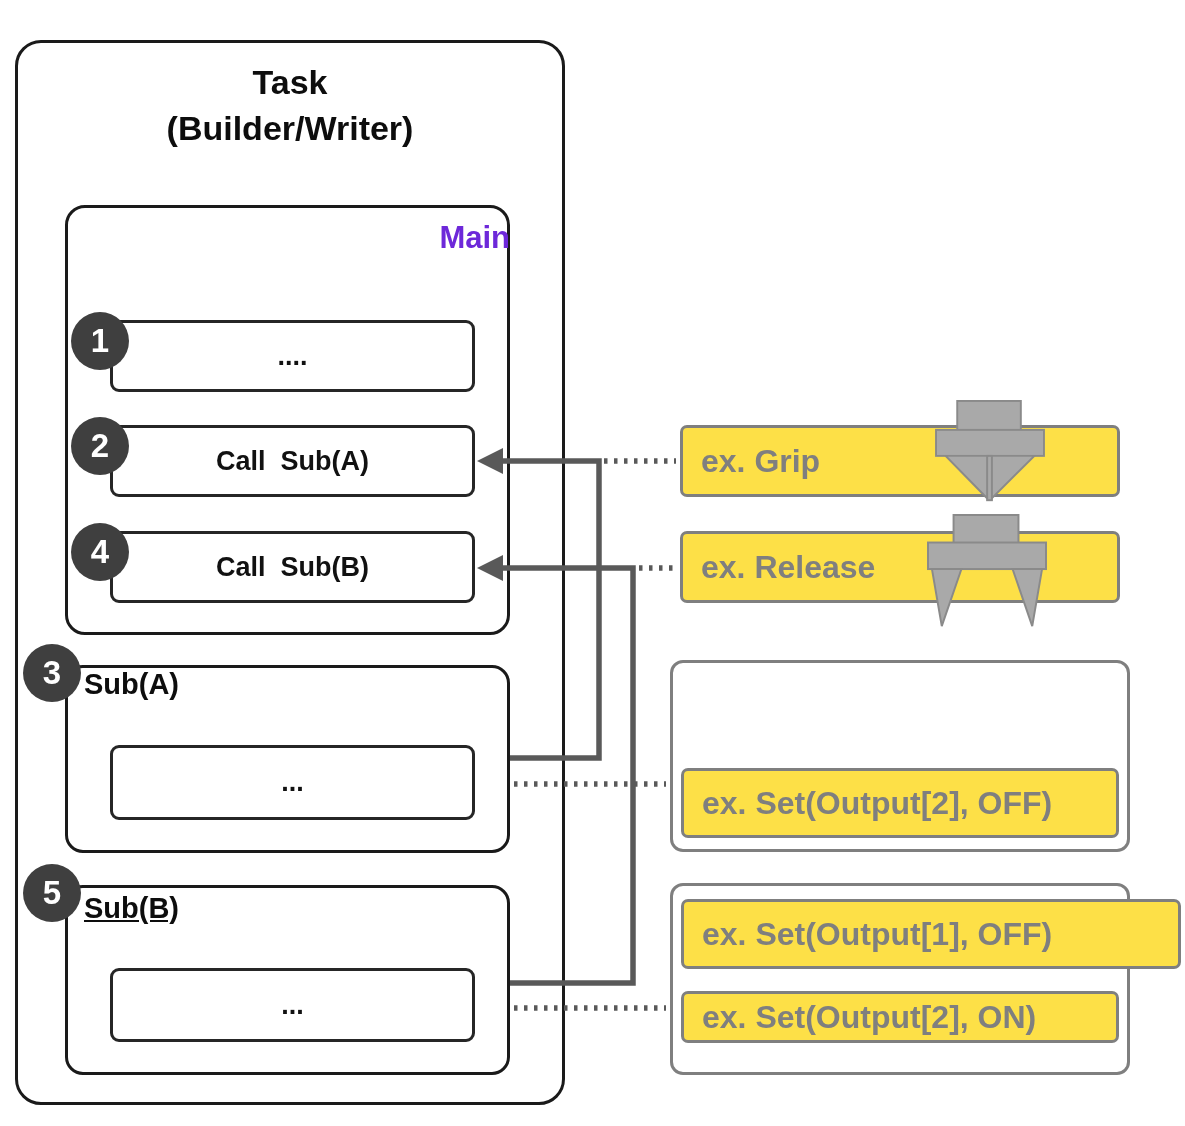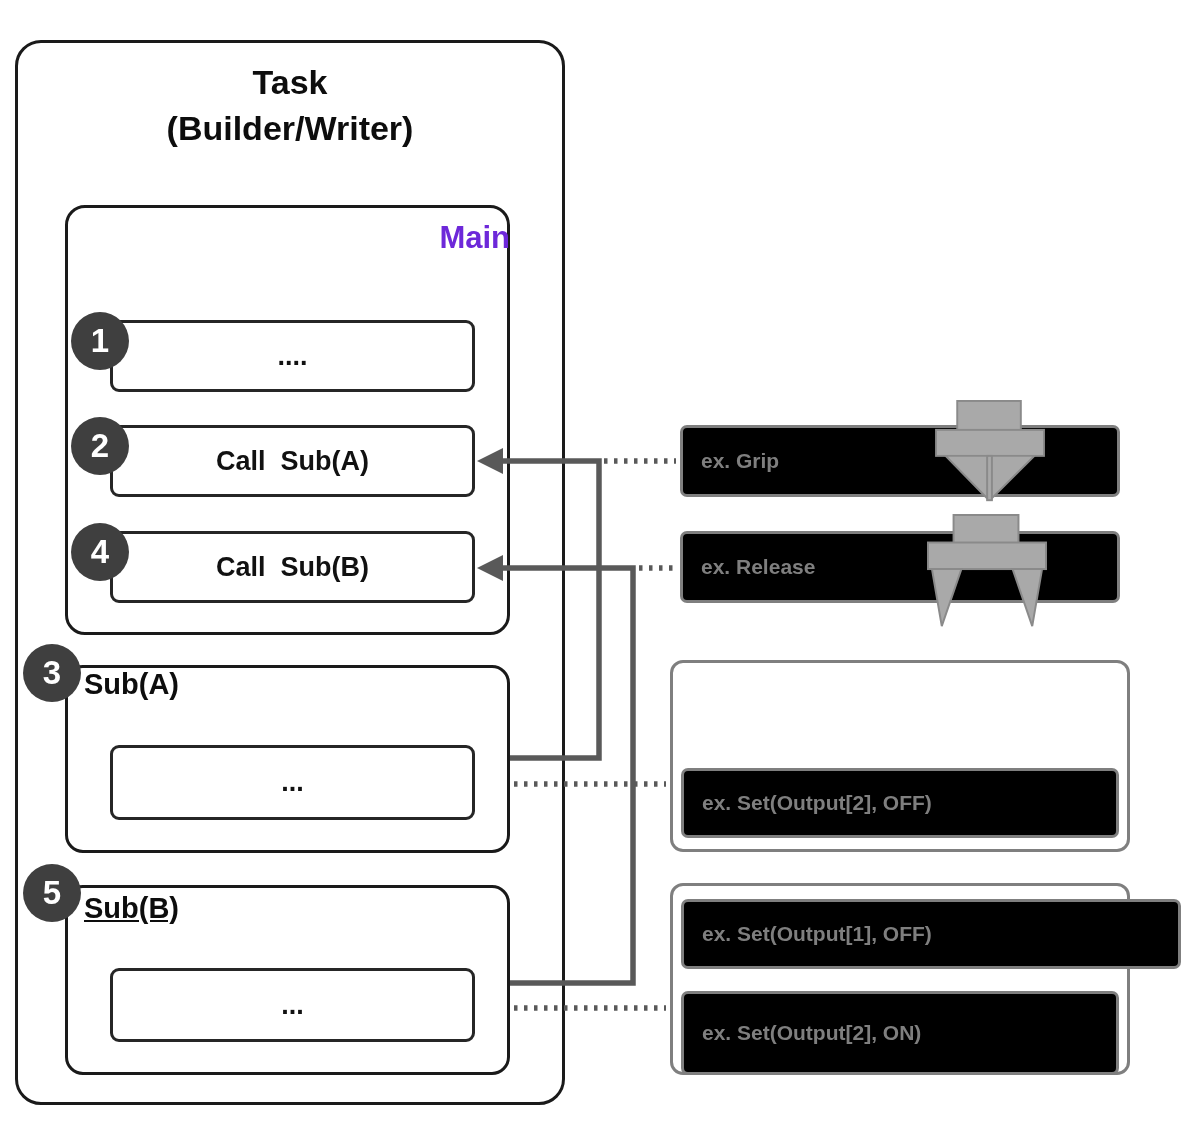--- a/index.html
+++ b/index.html
@@ -7,22 +7,22 @@
   .abs{position:absolute;box-sizing:border-box;}
   .container{border:3px solid #1a1a1a;border-radius:26px;background:#fff;}
   .subcontainer{border:3px solid #1a1a1a;border-radius:18px;background:#fff;}
   .box{border:3px solid #262626;border-radius:9px;background:#fff;display:flex;align-items:center;justify-content:center;
        font-weight:bold;font-size:27px;color:#111;white-space:pre;}
   .badge{width:58px;height:58px;border-radius:50%;background:#3f3f3f;color:#fff;font-size:33px;font-weight:bold;
          display:flex;align-items:center;justify-content:center;z-index:6;}
   .title{font-weight:bold;font-size:34px;color:#0d0d0d;text-align:center;line-height:1.35;}
   .section-title{font-weight:bold;font-size:31px;color:#6d28d9;text-align:right;}
   .sub-label{font-weight:bold;font-size:29px;color:#0d0d0d;}
-  .gray-box{border:3px solid #7f7f7f;border-radius:7px;background:#000000;display:flex;align-items:center;
-            font-weight:bold;font-size:21px;color:#7f7f7f;padding-left:18px;white-space:pre;}
+  .gray-box{border:3px solid #7f7f7f;border-radius:7px;background:#fde047;display:flex;align-items:center;
+            font-weight:bold;font-size:32px;color:#7f7f7f;padding-left:18px;white-space:pre;}
   .group{border:3px solid #7f7f7f;border-radius:13px;background:#fff;}
   .icon-wrap{z-index:7;}
   svg.connectors{position:absolute;left:0;top:0;z-index:10;pointer-events:none;}
 </style>
 </head>
 <body>
 
 <div class="canvas">
 
   <div class="abs container" style="left:15px;top:40px;width:550px;height:1065px;"></div>
@@ -80,21 +80,21 @@
         <polygon points="118,56 88,56 108,114"></polygon>
       </g>
     </svg>
   </div>
 
   <div class="abs group" style="left:670px;top:660px;width:460px;height:192px;"></div>
   <div class="abs gray-box" style="left:681px;top:768px;width:438px;height:70px;">ex. Set(Output[2], OFF)</div>
 
   <div class="abs group" style="left:670px;top:883px;width:460px;height:192px;"></div>
   <div class="abs gray-box" style="left:681px;top:899px;width:500px;height:70px;text-align:center;">ex. Set(Output[1], OFF)</div>
-  <div class="abs gray-box" style="left:681px;top:991px;width:438px;height:84px;">ex. Set(Output[2], ON)</div>
+  <div class="abs gray-box" style="left:681px;top:991px;width:438px;height:52px;">ex. Set(Output[2], ON)</div>
 
   <svg class="connectors" width="1185" height="1126">
 
     <polyline points="510,758 599,758 599,461 497,461" fill="none" stroke="#595959" stroke-width="5.5"></polyline>
     <polygon points="477,461 503,448 503,474" fill="#595959"></polygon>
 
     <polyline points="510,983 633,983 633,568 497,568" fill="none" stroke="#595959" stroke-width="5.5"></polyline>
     <polygon points="477,568 503,555 503,581" fill="#595959"></polygon>
 
     <line x1="604" y1="461" x2="676" y2="461" stroke="#595959" stroke-width="5.5" stroke-dasharray="3.5 6.5"></line>

